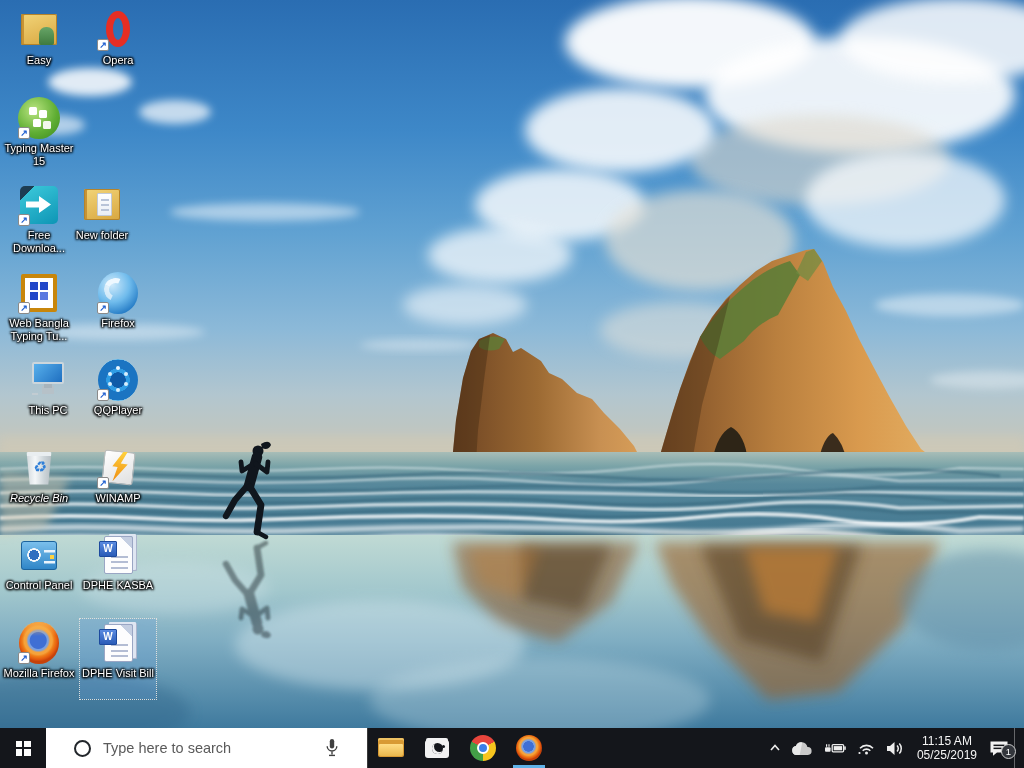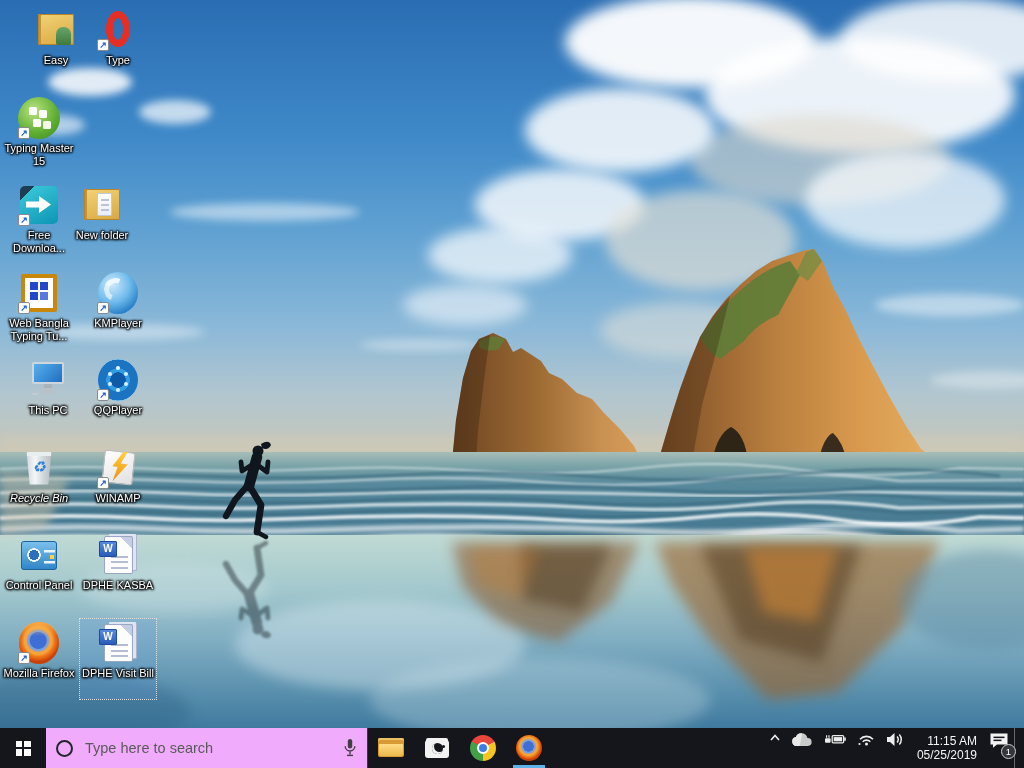--- a/index.html
+++ b/index.html
@@ -87,21 +87,21 @@
   .ic-firefox::before{inset:1px 3px;border-radius:50%;
     background:radial-gradient(circle at 48% 44%,#3f6fd4 0 8px,#7aa0e0 9px 10px,#f5a33c 12px 14px,#ef7d18 16px,#e3590e 19px,#c6420a 21px);}
   .ic-firefox::after{left:5px;top:1px;width:36px;height:14px;border-radius:50% 50% 0 0/100% 100% 0 0;
     background:linear-gradient(rgba(250,180,80,.85),rgba(250,180,80,0));}
   
   #taskbar{position:absolute;left:0;bottom:0;width:1024px;height:40px;background:#14161b;display:flex;align-items:stretch;z-index:5;}
   .tb-btn{width:46px;display:flex;align-items:center;justify-content:center;position:relative;cursor:pointer;flex:none;}
   #start-button .win-logo{width:15px;height:15px;
     background:linear-gradient(#14161b,#14161b) 50% 0/2px 100% no-repeat,
                linear-gradient(#14161b,#14161b) 0 50%/100% 2px no-repeat,#fdfdfd;}
-  #search-box{width:322px;background:#f0abfc;display:flex;align-items:center;padding:0 10px;box-sizing:border-box;flex:none;cursor:text;border-right:1px solid #3a3a3a;}
+  #search-box{width:322px;background:#ffffff;display:flex;align-items:center;padding:0 28px;box-sizing:border-box;flex:none;cursor:text;border-right:1px solid #3a3a3a;}
   #search-ring{width:17px;height:17px;border:2.5px solid #22262b;border-radius:50%;box-sizing:border-box;flex:none;}
   #search-text{margin-left:12px;font-size:14.5px;color:#5a5a5a;white-space:nowrap;flex:1;}
   #apps{display:flex;}
   .running-bar{position:absolute;left:7px;right:7px;bottom:0;height:3px;background:#5fb2e8;}
   
   .tb-glyph{position:relative;width:28px;height:26px;}
   .tb-glyph::before,.tb-glyph::after{content:"";position:absolute;}
   .tb-explorer::before{left:1px;top:3px;width:26px;height:19px;background:#d89a34;border-radius:2px;
     box-shadow:inset 0 2px 0 #eec264;}
   .tb-explorer::after{left:2px;top:9px;width:24px;height:12px;border-radius:1px 1px 2px 2px;
@@ -110,21 +110,21 @@
     box-shadow:-0px -3px 0 -1px #f2f2f2;}
   .tb-camera::after{left:9px;top:8px;width:11px;height:11px;border-radius:50%;background:#14161b;
     box-shadow:inset 2px -2px 0 0 #f2f2f2, 6px -2px 0 -4px #14161b;}
   .tb-chrome::before{left:1px;top:0;width:26px;height:26px;border-radius:50%;
     background:conic-gradient(from -60deg,#e8453c 0 120deg,#f7c51e 120deg 240deg,#43a047 240deg 360deg);}
   .tb-chrome::after{left:8px;top:7px;width:12px;height:12px;border-radius:50%;background:#3a7fe8;border:2px solid #fff;box-sizing:border-box;}
   .tb-firefox::before{left:1px;top:0;width:26px;height:26px;border-radius:50%;
     background:radial-gradient(circle at 48% 44%,#3f6fd4 0 5px,#7aa0e0 5.5px 6.5px,#f5a33c 8px 9px,#ef7d18 10.5px,#e3590e 12px,#c6420a 13px);}
   
   #tray{margin-left:auto;display:flex;align-items:center;padding-right:3px;}
-  .tray-item{display:flex;justify-content:center;height:32px;padding:0 5px;cursor:pointer;position:relative;}
+  .tray-item{display:flex;align-items:center;justify-content:center;height:32px;padding:0 5px;cursor:pointer;position:relative;}
   #clock{flex-direction:column;justify-content:center;line-height:14px;font-size:12px;color:#f5f5f5;text-align:right;padding:0 7px;}
   #action-center .badge{position:absolute;right:-2px;bottom:5px;width:15px;height:15px;border-radius:50%;
     background:#33363c;border:1px solid #cfcfcf;color:#fff;font-size:9.5px;line-height:14px;text-align:center;box-sizing:border-box;}
   #show-desktop{width:6px;height:40px;border-left:1px solid rgba(255,255,255,.35);cursor:pointer;}
 </style>
 </head>
 <body>
 
 <div id="screen">
 
@@ -256,29 +256,29 @@
         <path d="M34,22 L45,30 L46,20" fill="none" stroke-width="4.8"></path>
         <path d="M26,43 L13,58 L4,74" fill="none" stroke-width="6.4"></path>
         <path d="M28,45 L39,63 L35,90" fill="none" stroke-width="6.8"></path>
         <path d="M35,90 L44,95" fill="none" stroke-width="4.5"></path>
       </g>
       <use href="#runner-shape" transform="translate(0,196) scale(1,-1)" opacity=".42" filter="url(#b1)"></use>
     </g>
   </svg>
 
   <div id="desktop-icons">
-      <div class="dcell" style="left: 18px; top: 6px;">
+      <div class="dcell" style="left: 1px; top: 6px;">
         <div class="dicon ic-folder-user"></div>
         <div class="dlabel">Easy</div>
       </div>
       <div class="dcell" style="left: 80px; top: 6px;">
         <div class="dicon ic-opera">
           <span class="sc-arrow">↗</span>
         </div>
-        <div class="dlabel">Type</div>
+        <div class="dlabel">Opera</div>
       </div>
       <div class="dcell" style="left: 1px; top: 93.5px;">
         <div class="dicon ic-typing-master">
           <span class="sc-arrow">↗</span>
         </div>
         <div class="dlabel">Typing Master 15</div>
       </div>
       <div class="dcell" style="left: 1px; top: 181px;">
         <div class="dicon ic-fdm">
           <span class="sc-arrow">↗</span>
@@ -292,21 +292,21 @@
       <div class="dcell" style="left: 1px; top: 268.5px;">
         <div class="dicon ic-web-bangla">
           <span class="sc-arrow">↗</span>
         </div>
         <div class="dlabel">Web Bangla Typing Tu...</div>
       </div>
       <div class="dcell" style="left: 80px; top: 268.5px;">
         <div class="dicon ic-kmplayer">
           <span class="sc-arrow">↗</span>
         </div>
-        <div class="dlabel">KMPlayer</div>
+        <div class="dlabel">Firefox</div>
       </div>
       <div class="dcell" style="left: 10px; top: 356px;">
         <div class="dicon ic-this-pc"></div>
         <div class="dlabel">This PC</div>
       </div>
       <div class="dcell" style="left: 80px; top: 356px;">
         <div class="dicon ic-qqplayer">
           <span class="sc-arrow">↗</span>
         </div>
         <div class="dlabel">QQPlayer</div>

